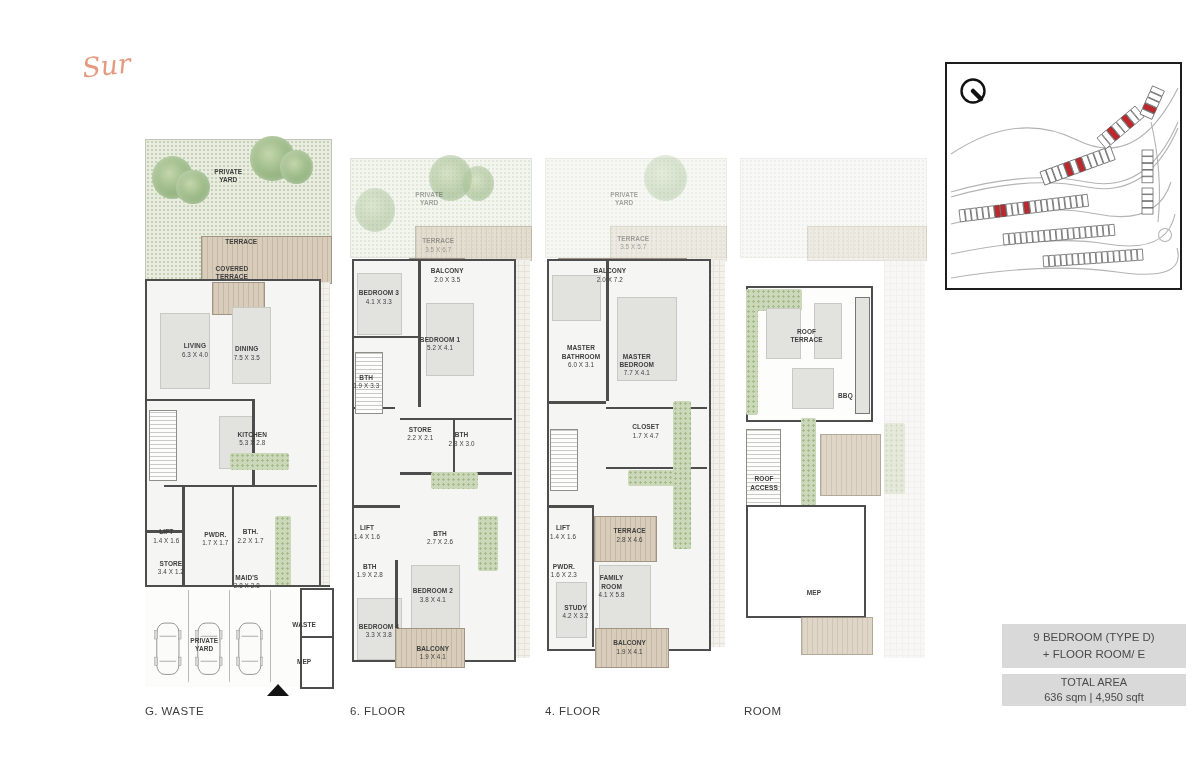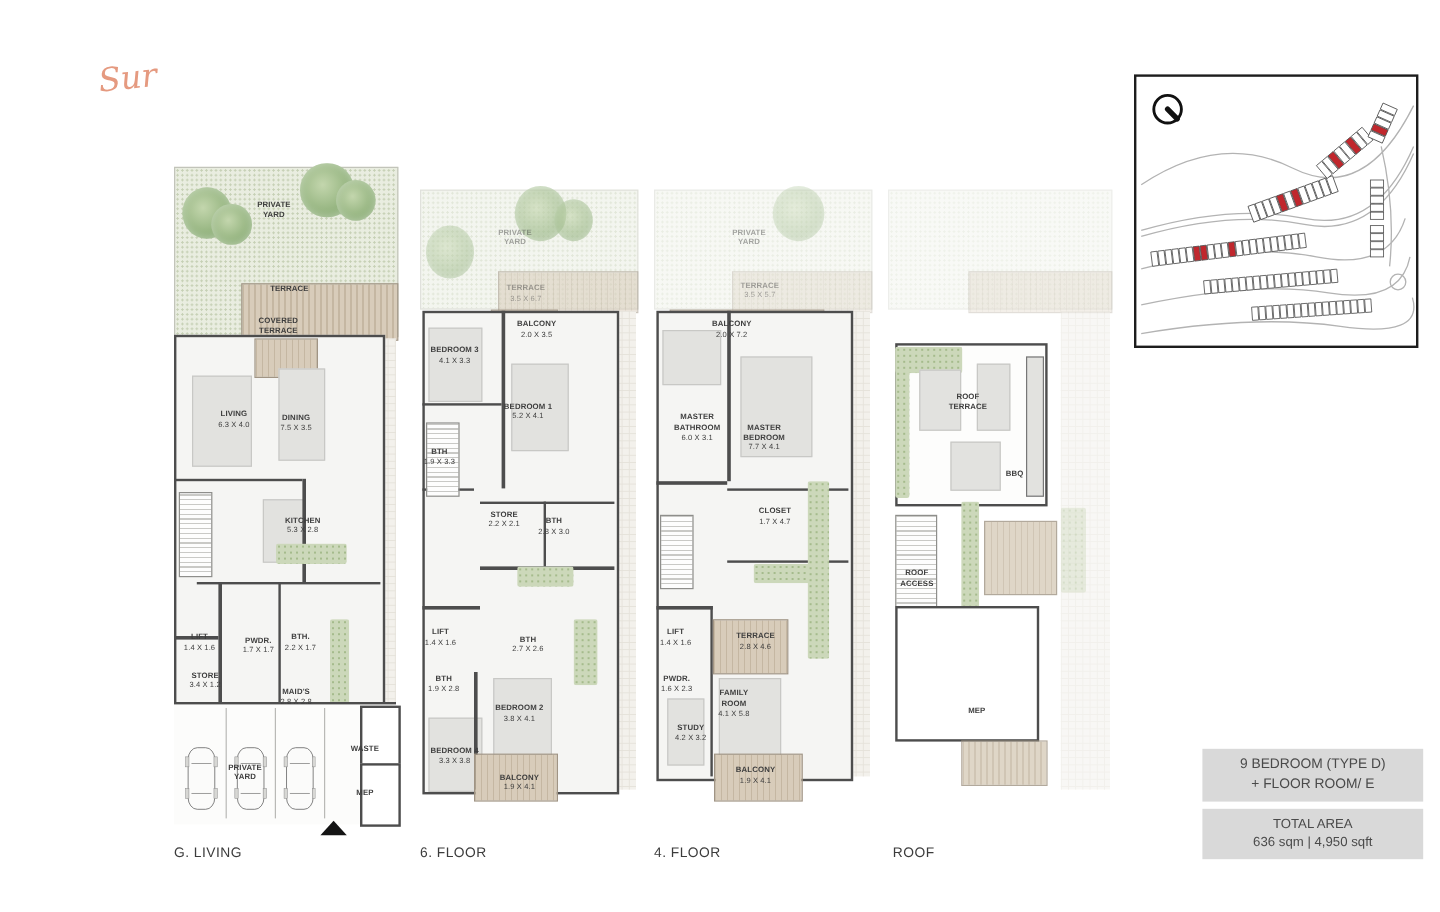--- a/index.html
+++ b/index.html
@@ -57,21 +57,21 @@
 
   
   #site-map{position:absolute;left:945px;top:62px;width:237px;height:228px;
             border:2px solid #1d1d1d;background:#fff;box-sizing:border-box;}
 
   
   .info-box{position:absolute;left:1002px;width:184px;background:#d9d9d9;
             display:flex;flex-direction:column;justify-content:center;align-items:center;
             color:#4a4a4a;text-align:center;}
   #info-type{top:624px;height:44px;font-size:11.5px;line-height:1.45;}
-  #info-area{top:674px;height:42px;font-size:11px;line-height:1.4;}
+  #info-area{top:674px;height:32px;font-size:11px;line-height:1.4;}
 
   .car{position:absolute;}
 </style>
 </head>
 <body>
 
 <div id="page">
 
   <div class="logo">
     <span class="logo-sur">Sur</span>
@@ -266,24 +266,24 @@
     <div class="rooms" style="position:absolute;inset:0;">
         <div class="room-label" style="left: 36%; top: 33%;"><div class="rname">ROOF
 TERRACE</div></div>
         <div class="room-label" style="left: 57%; top: 44%;"><div class="rname">BBQ</div></div>
         <div class="room-label" style="left: 13%; top: 60%;"><div class="rname">ROOF
 ACCESS</div></div>
         <div class="room-label" style="left: 40%; top: 80%;"><div class="rname">MEP</div></div>
       </div>
   </div>
 
-  <div class="floor-caption" style="left:145px;">G. LIVING</div>
+  <div class="floor-caption" style="left:145px;">G. WASTE</div>
   <div class="floor-caption" style="left:350px;">6. FLOOR</div>
   <div class="floor-caption" style="left:545px;">4. FLOOR</div>
-  <div class="floor-caption" style="left:744px;">ROOF</div>
+  <div class="floor-caption" style="left:744px;">ROOM</div>
 
   <div id="site-map">
     <svg id="map-svg" width="233" height="224" viewBox="0 0 233 224">
       <g>
         <circle cx="26" cy="27" r="11.5" fill="none" stroke="#111" stroke-width="2.4"></circle>
         <line x1="26" y1="27" x2="34" y2="35" stroke="#111" stroke-width="4.5" stroke-linecap="round"></line>
       </g>
       <g fill="none" stroke="#b3b3b3" stroke-width="1.1">
         <path d="M4,90 Q70,46 130,76 T231,24"></path>
         <path d="M4,128 Q80,106 140,118 T231,58"></path>

